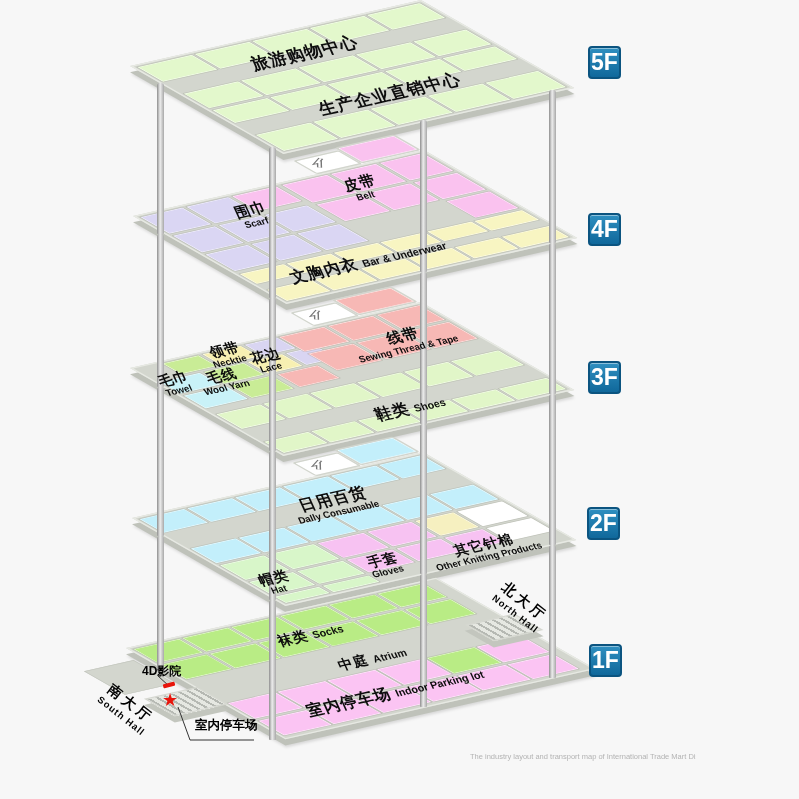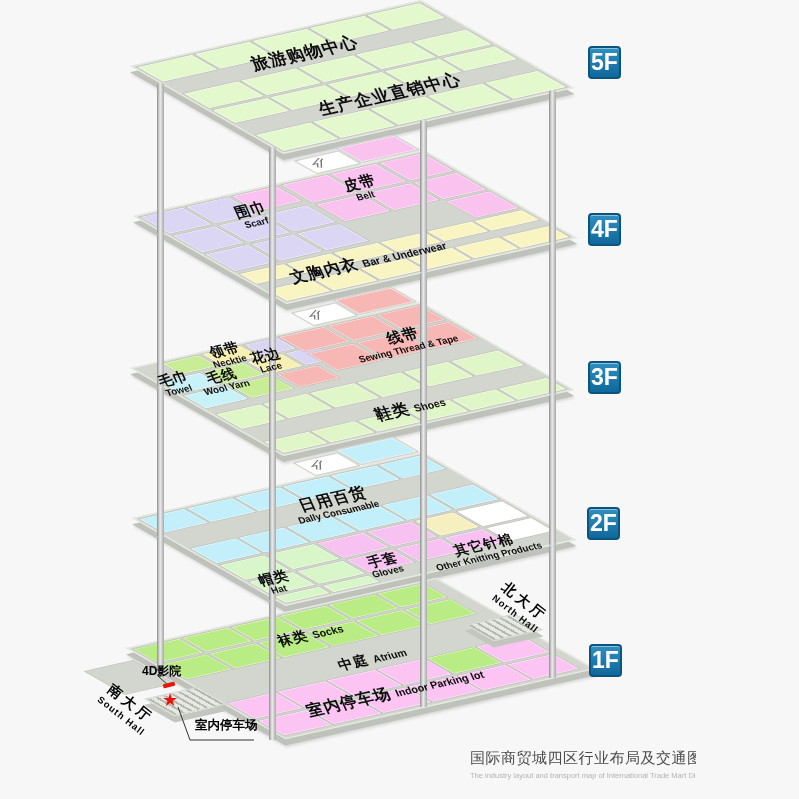--- a/index.html
+++ b/index.html
@@ -311,16 +311,15 @@
   <div class="hall" id="south-hall">
     <div class="hall-zh">南大厅</div>
     <div class="hall-en">South Hall</div>
   </div>
   <div class="hall" id="north-hall">
     <div class="hall-zh">北大厅</div>
     <div class="hall-en">North Hall</div>
   </div>
 
   <div id="title-block">
-    <div id="title-zh">国际商贸城四区行业布局及交通图</div>
     <div id="title-en">The industry layout and transport map of International Trade Mart District Four</div>
   </div>
 </div>
 
 </body></html>

